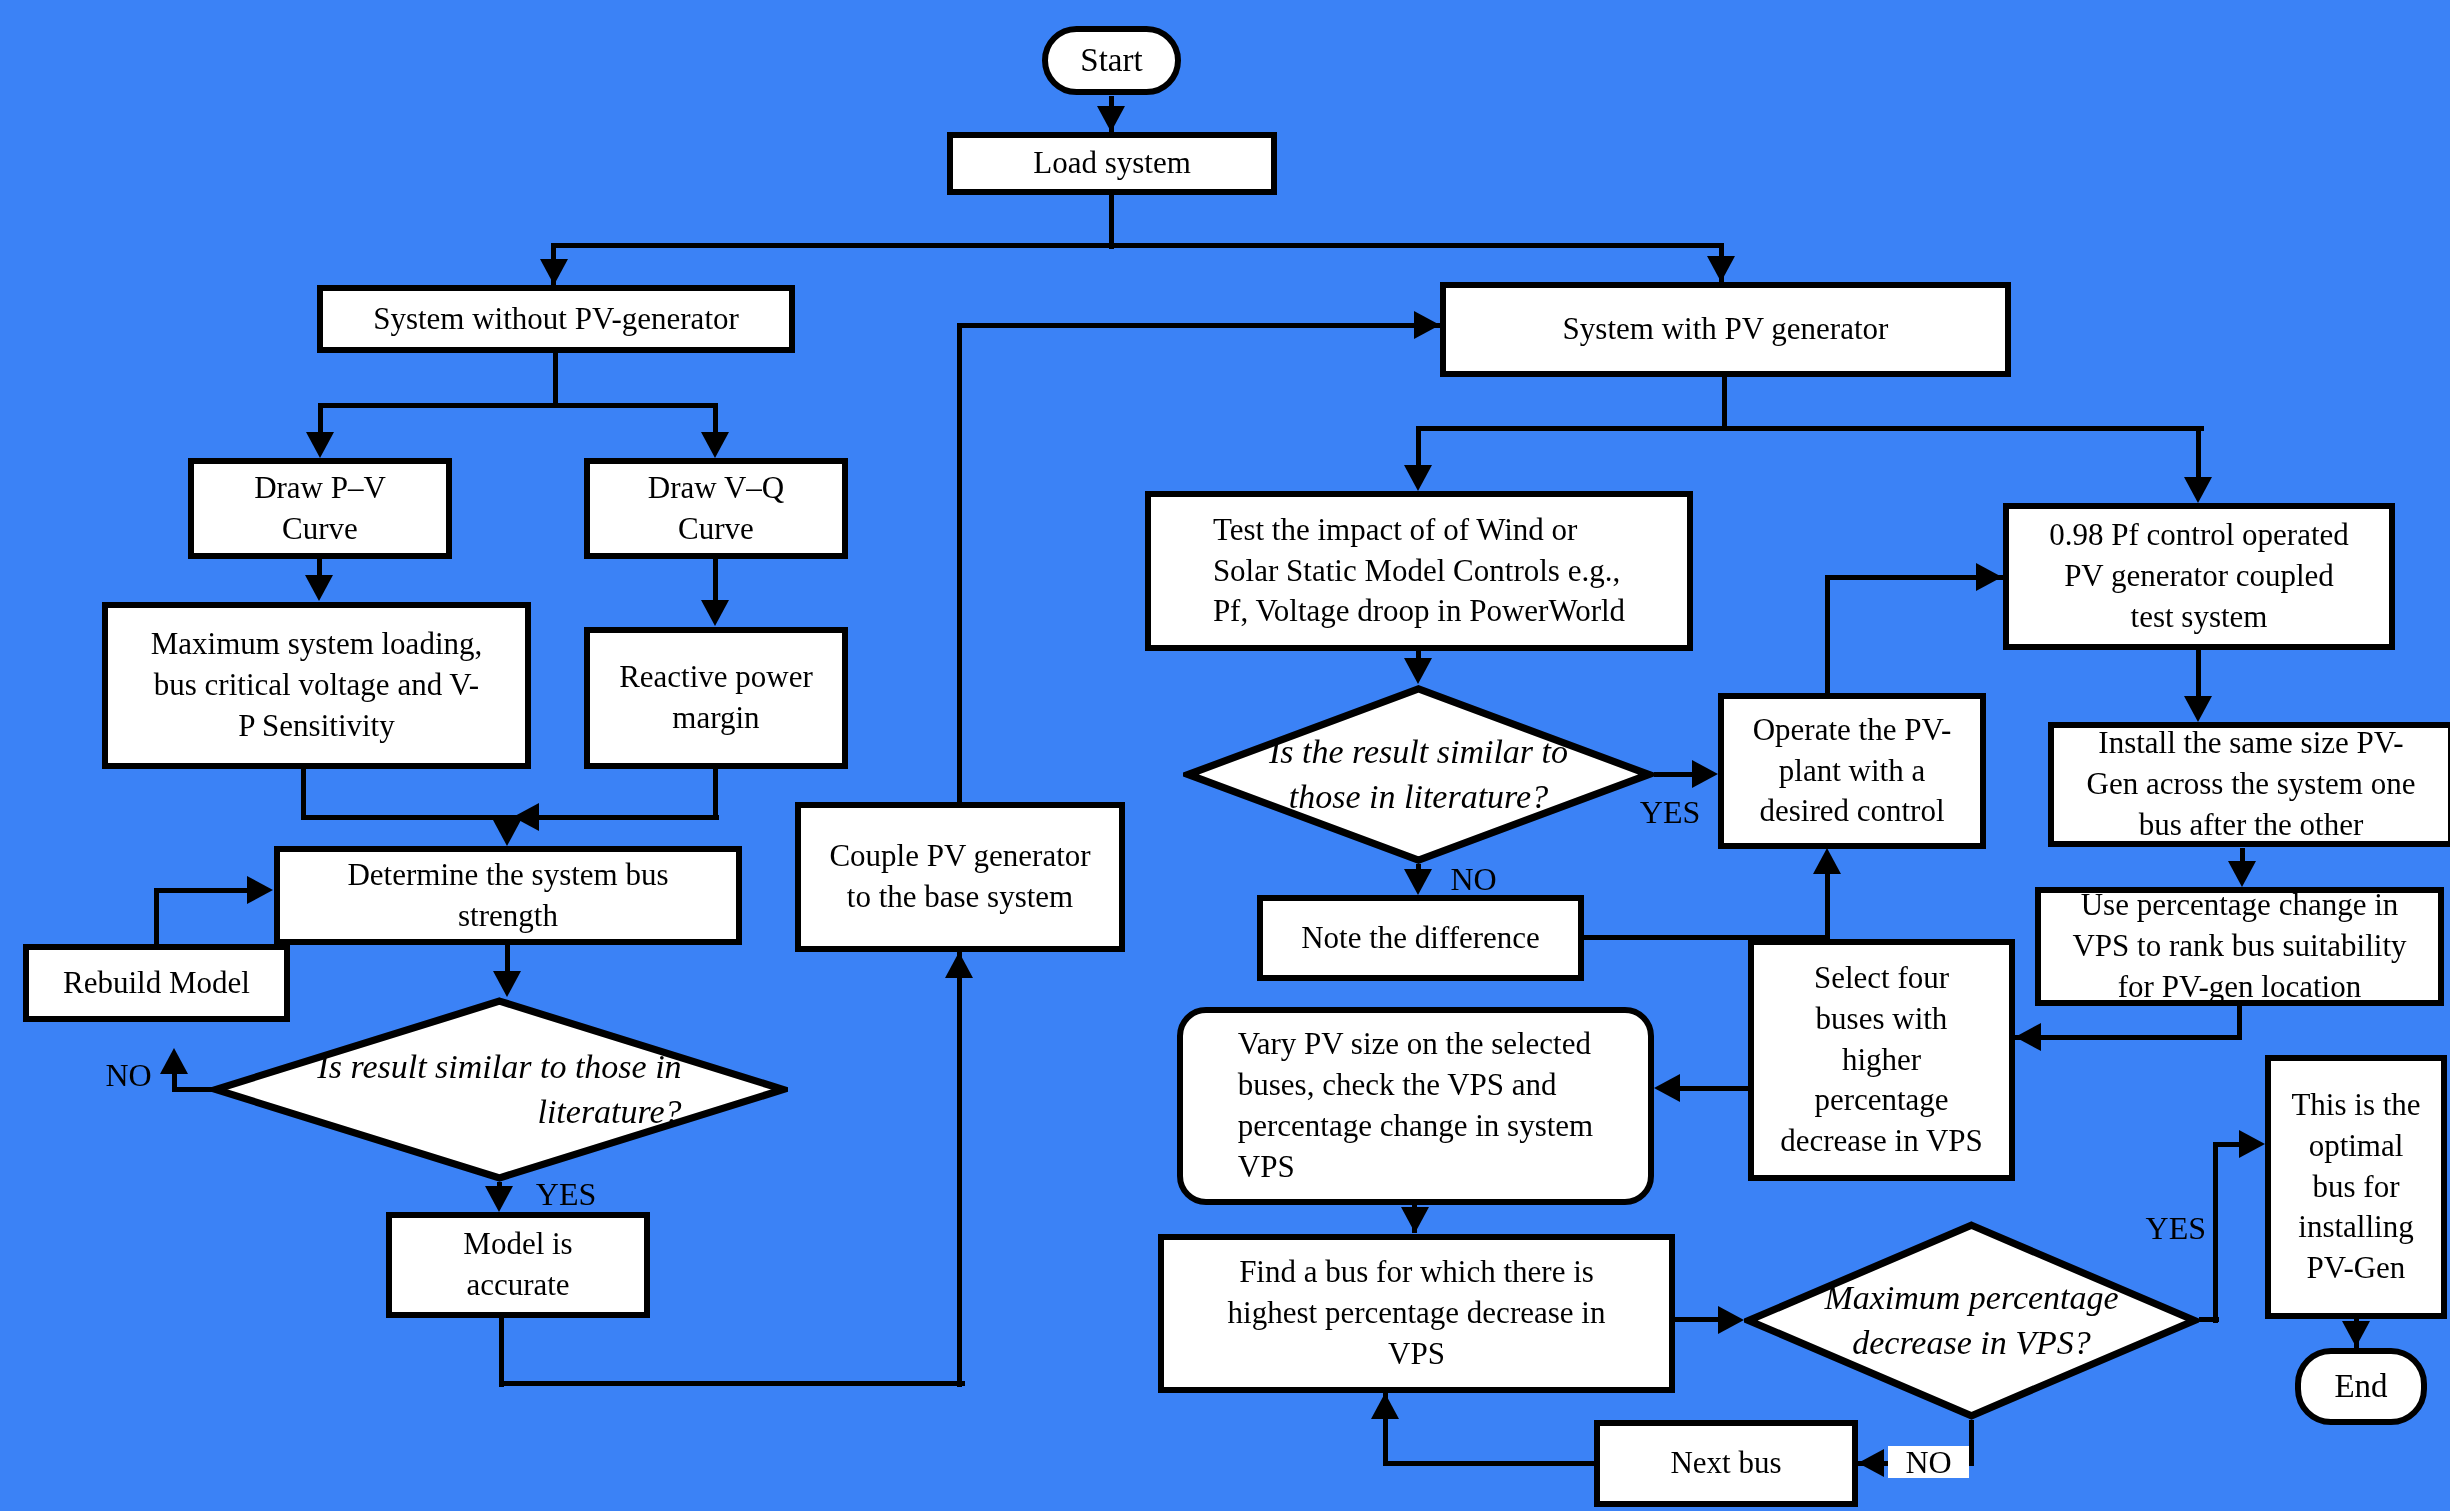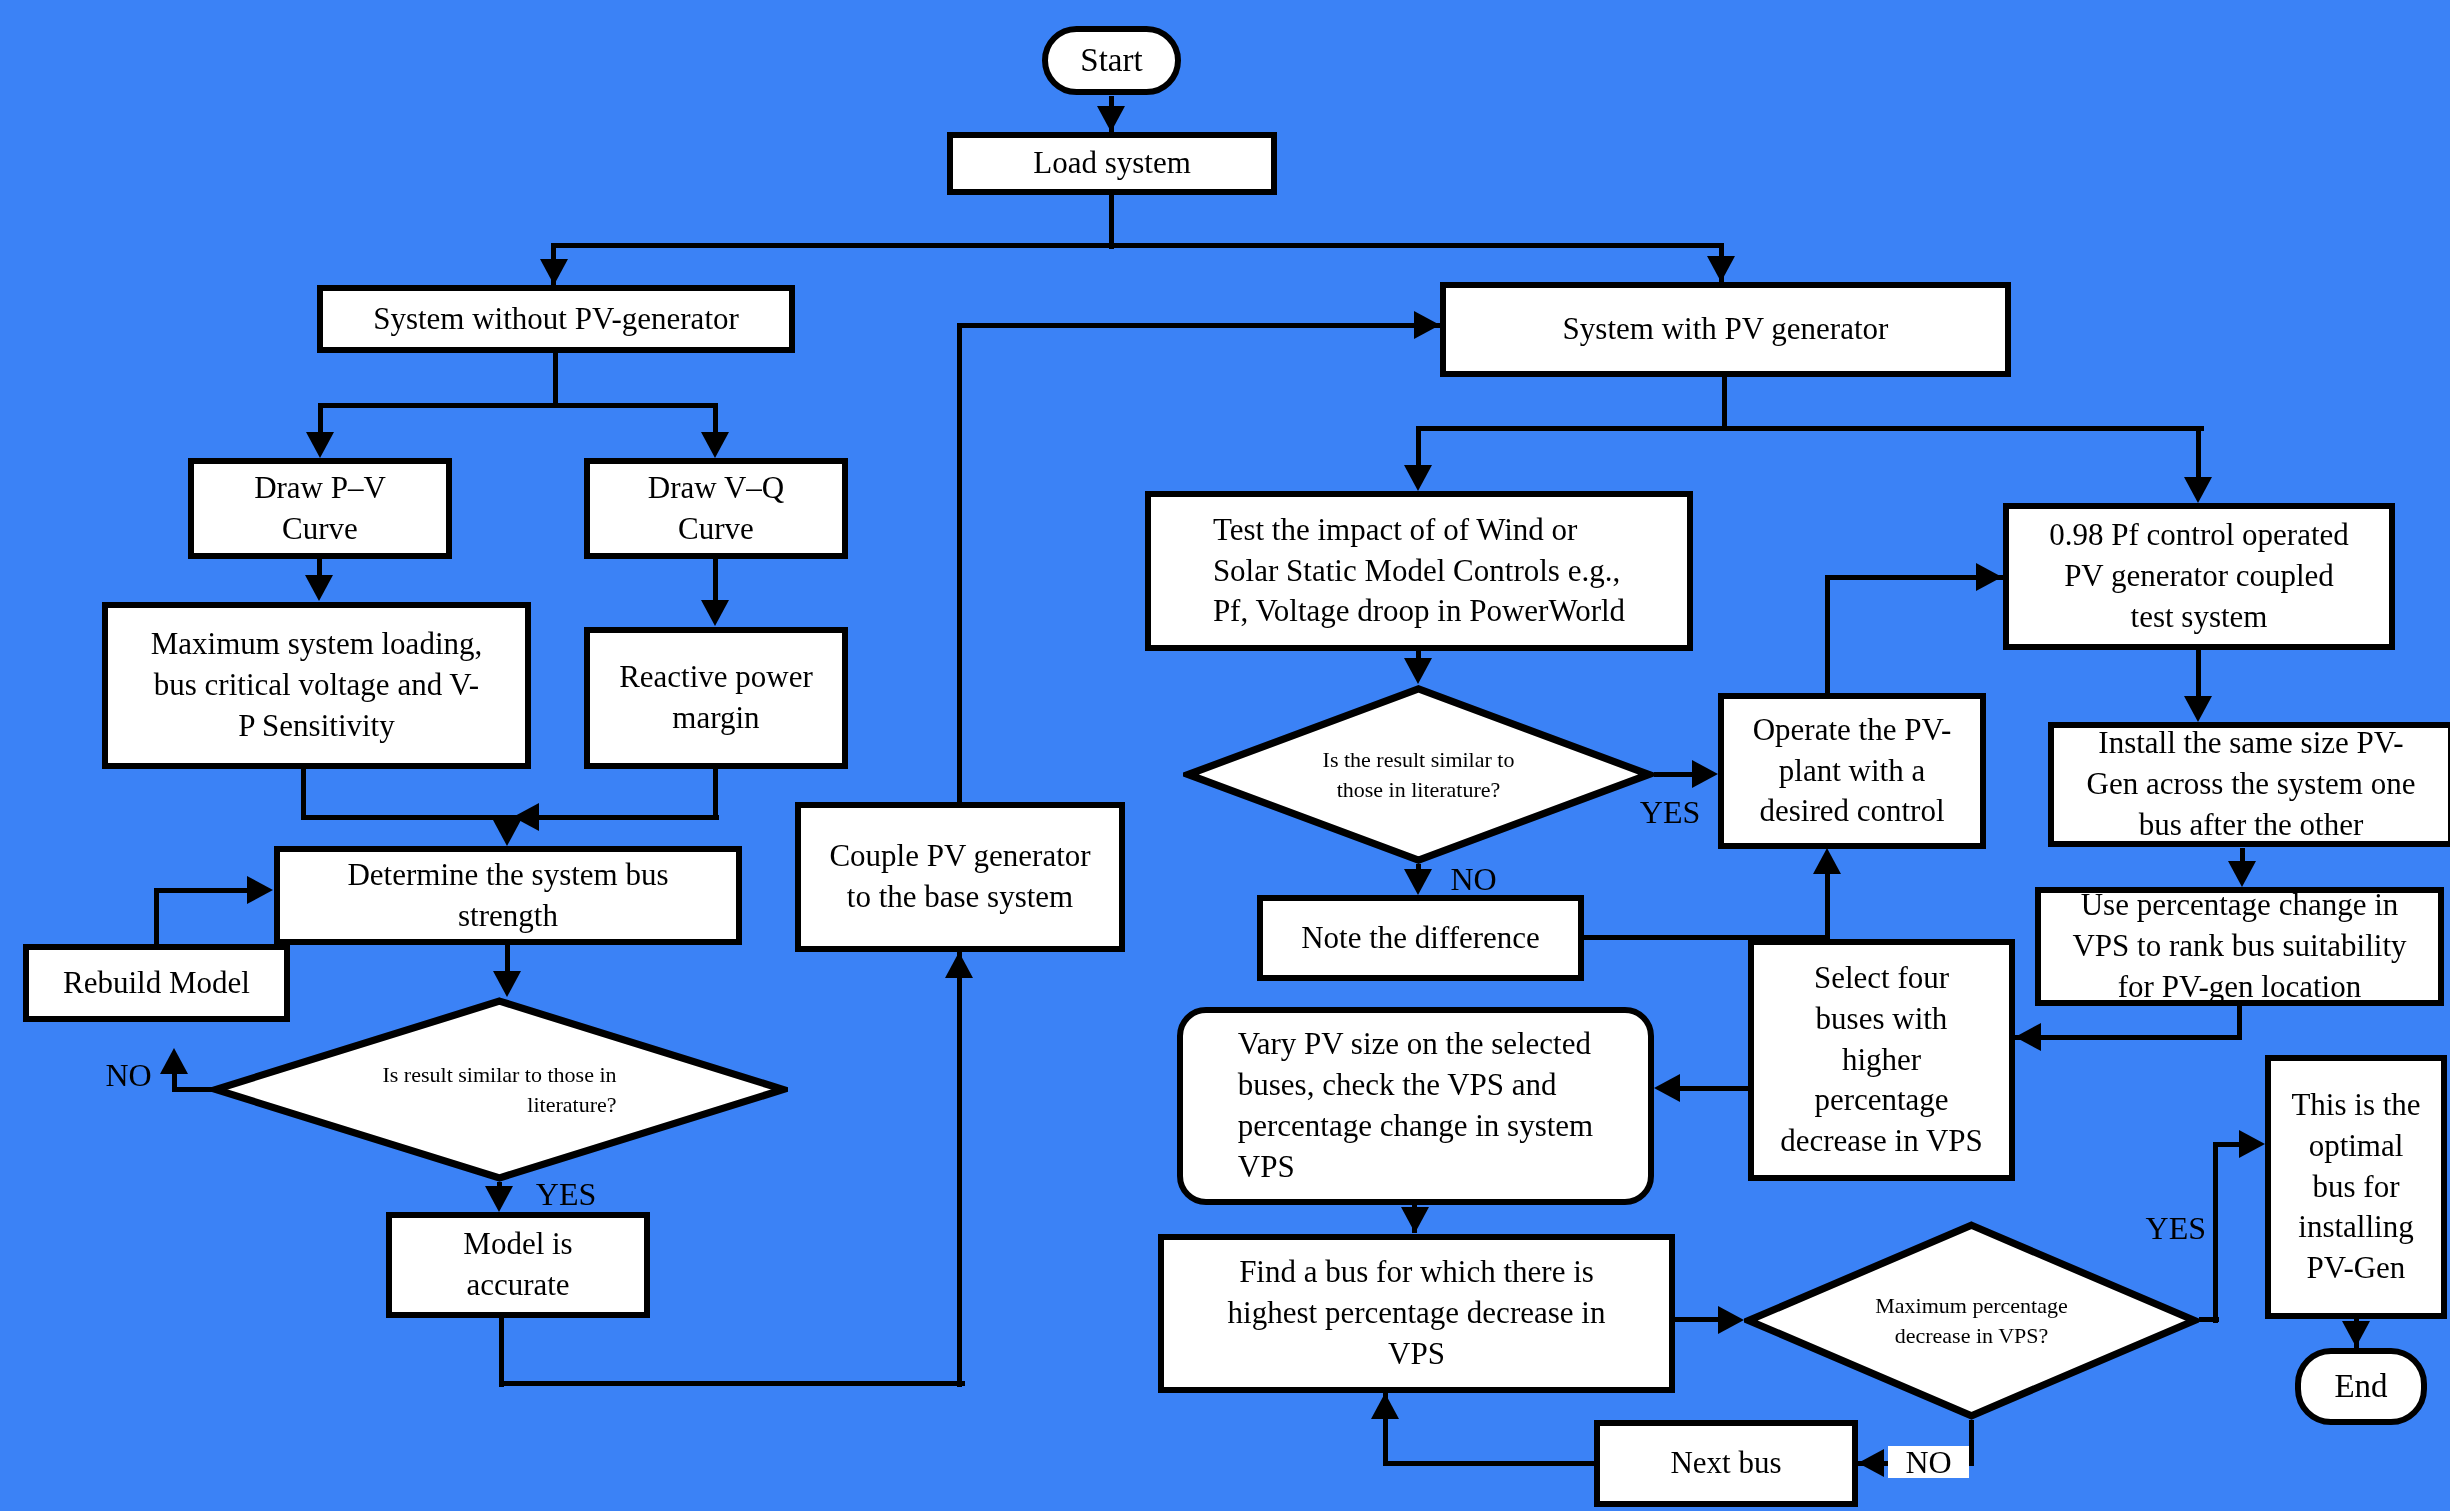--- a/index.html
+++ b/index.html
@@ -18,21 +18,21 @@
     display:flex;align-items:center;justify-content:center;
     text-align:center;
     font-size:31px;line-height:1.32;
   }
   .stadium{border-radius:36px;border-width:6.6px;font-size:33px;}
   .lbl{white-space:pre-line;}
   .align-left{text-align:left;padding:0 17px;}
   .diamond{
     position:absolute;
     display:flex;align-items:center;justify-content:center;
-    text-align:center;font-size:22px;line-height:1.32;
+    text-align:center;font-size:34px;line-height:1.32;font-style:italic;
   }
   .diamond svg{position:absolute;left:0;top:0;width:100%;height:100%;}
   .diamond .lbl{position:relative;z-index:2;}
   .ln{position:absolute;background:#000;}
   .ar{position:absolute;width:0;height:0;}
   .ar-d{border-left:14.5px solid transparent;border-right:14.5px solid transparent;border-top:26px solid #000;}
   .ar-u{border-left:14.5px solid transparent;border-right:14.5px solid transparent;border-bottom:26px solid #000;}
   .ar-l{border-top:14.5px solid transparent;border-bottom:14.5px solid transparent;border-right:26px solid #000;}
   .ar-r{border-top:14.5px solid transparent;border-bottom:14.5px solid transparent;border-left:26px solid #000;}
   .edge-label{

